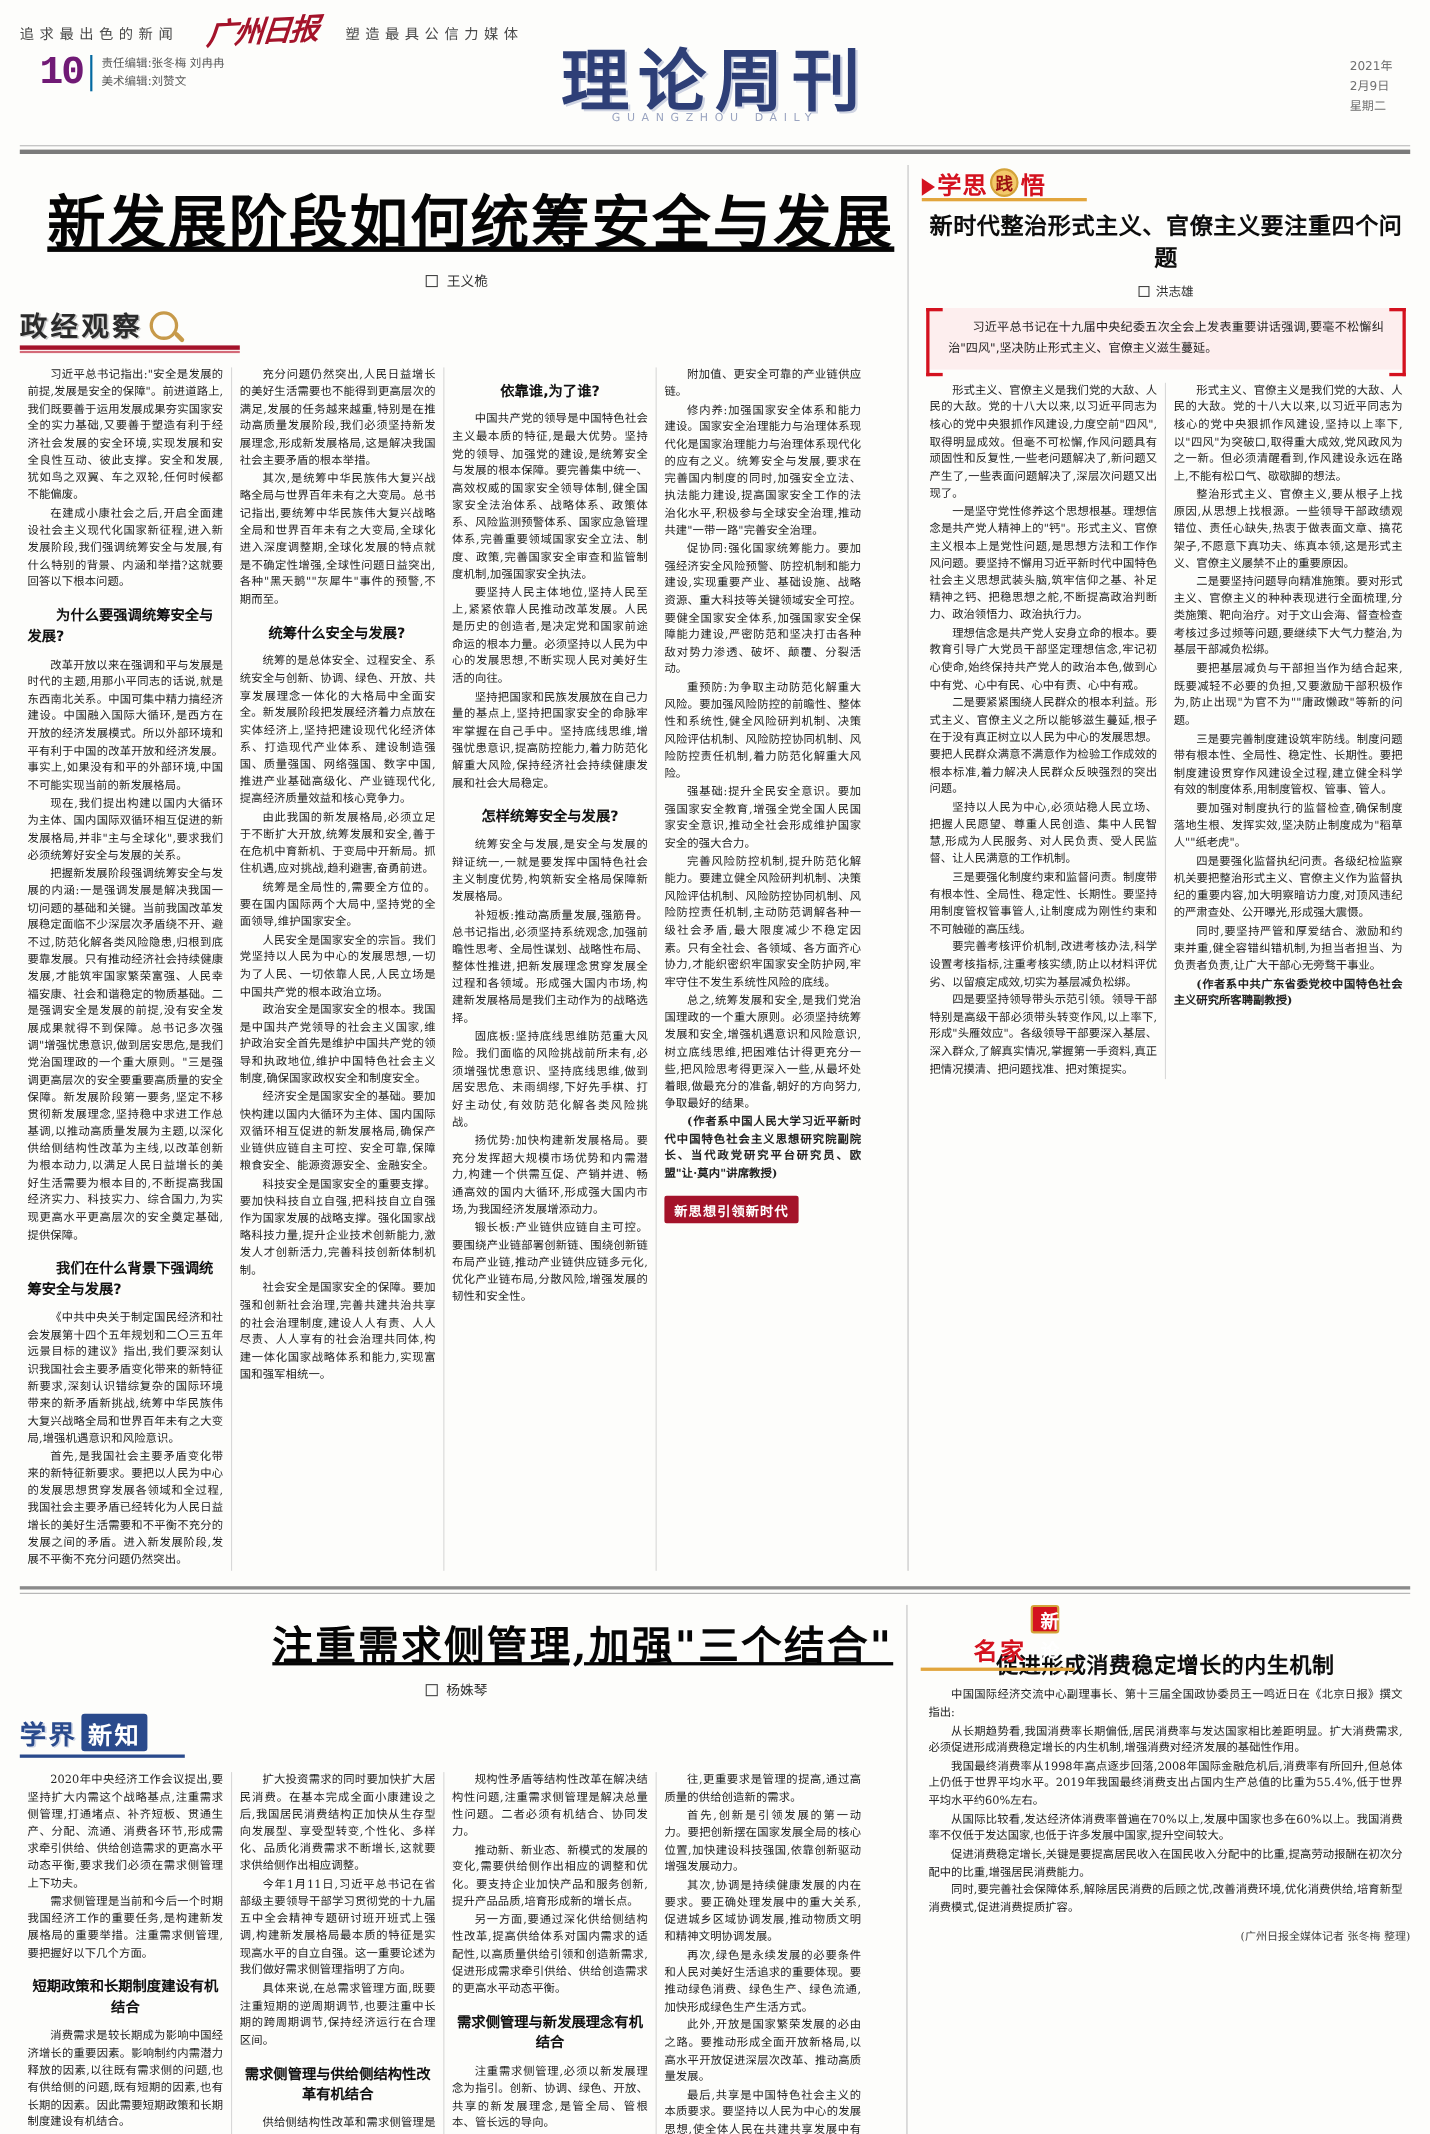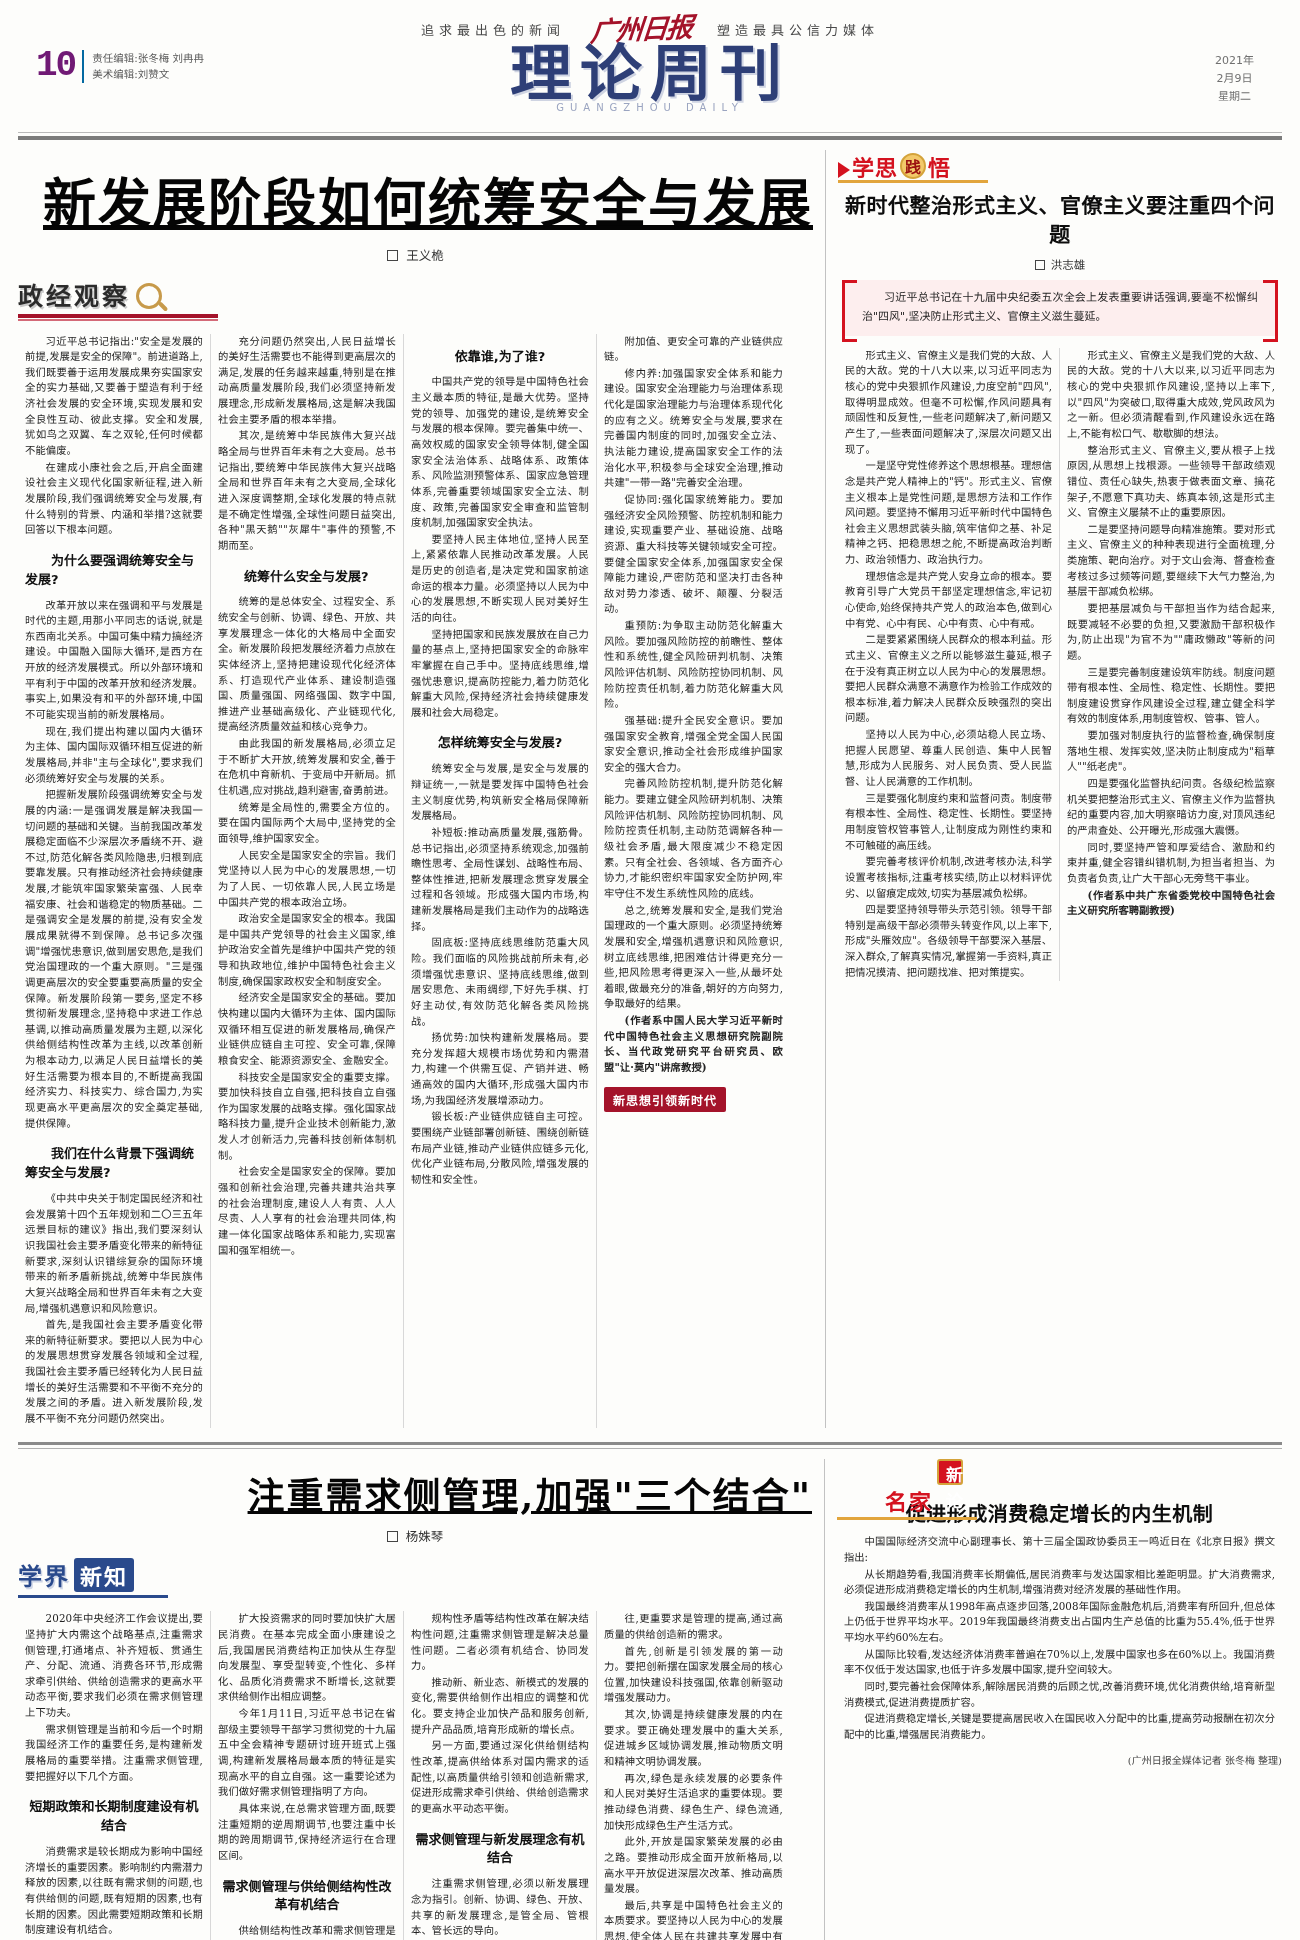--- a/index.html
+++ b/index.html
@@ -10,21 +10,21 @@
     font-family:"DejaVu Sans","Liberation Sans",sans-serif;
     color:#1a1a1a;
     position:relative;
     overflow:hidden;
   }
   .page { width:1300px; height:1940px; position:relative; padding:0 18px; }
 
   
   .masthead { position:relative; height:128px; }
   .slogan-row {
-    display:flex; align-items:center; justify-content:center;
+    display:flex; align-items:center; 
     gap:26px; padding-top:16px;
   }
   .slogan {
     font-size:13px; letter-spacing:5px; color:#4a4a4a;
     font-family:"DejaVu Serif","Liberation Serif",serif;
   }
   .brand-logo {
     font-family:"DejaVu Serif","Liberation Serif",serif;
     font-size:27px; font-weight:bold; font-style:italic;
     color:#a4132a; letter-spacing:-2px;
@@ -50,21 +50,21 @@
   .page-num {
     font-family:Liberation Mono, monospace;
     font-size:36px; font-weight:bold; color:#701a75; line-height:.9;
     letter-spacing:-2px;
   }
   .editors {
     border-left:2px solid #0369a1; margin-left:7px; padding-left:8px;
     font-size:10.5px; line-height:1.55; color:#5a5a5a;
   }
   .date-box {
-    position:absolute; right:28px; top:52px; text-align:center;
+    position:absolute; right:16px; top:52px; text-align:left;
     font-size:11px; line-height:1.65; color:#707070;
   }
 
   
   .rule-thin { height:1px; background:#b9b9b9; margin:4px 0 0; }
   .rule-thick { height:4px; background:#7b7b7b; margin-top:3px; }
   .rule-wrap { position:relative; }
 
   
   .body-grid { display:flex; margin-top:10px; }
@@ -419,22 +419,22 @@
       </div>
 
       <h2 class="rail-title" style="text-align:center;font-size:20px;">促进形成消费稳定增长的内生机制</h2>
 
       <div class="rail-cols">
         <div class="rail-col" style="width:445px;border-right:none;" id="brc0">
             <p>中国国际经济交流中心副理事长、第十三届全国政协委员王一鸣近日在《北京日报》撰文指出:</p>
             <p>从长期趋势看,我国消费率长期偏低,居民消费率与发达国家相比差距明显。扩大消费需求,必须促进形成消费稳定增长的内生机制,增强消费对经济发展的基础性作用。</p>
             <p>我国最终消费率从1998年高点逐步回落,2008年国际金融危机后,消费率有所回升,但总体上仍低于世界平均水平。2019年我国最终消费支出占国内生产总值的比重为55.4%,低于世界平均水平约60%左右。</p>
             <p>从国际比较看,发达经济体消费率普遍在70%以上,发展中国家也多在60%以上。我国消费率不仅低于发达国家,也低于许多发展中国家,提升空间较大。</p>
+            <p>促进消费稳定增长,关键是要提高居民收入在国民收入分配中的比重,提高劳动报酬在初次分配中的比重,增强居民消费能力。</p>
             <p>同时,要完善社会保障体系,解除居民消费的后顾之忧,改善消费环境,优化消费供给,培育新型消费模式,促进消费提质扩容。</p>
-            <p>促进消费稳定增长,关键是要提高居民收入在国民收入分配中的比重,提高劳动报酬在初次分配中的比重,增强居民消费能力。</p>
           </div>
       </div>
 
       <div class="footer-credit">(广州日报全媒体记者 张冬梅 整理)</div>
     </div>
   </div>
 
 </div>
 
 </body></html>

